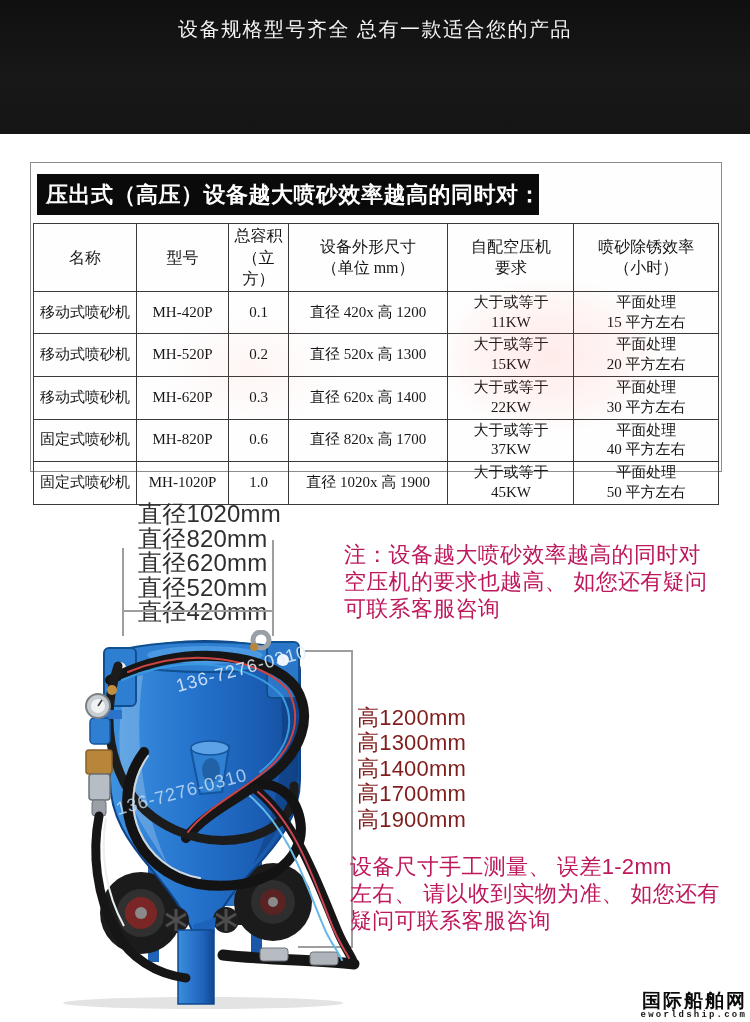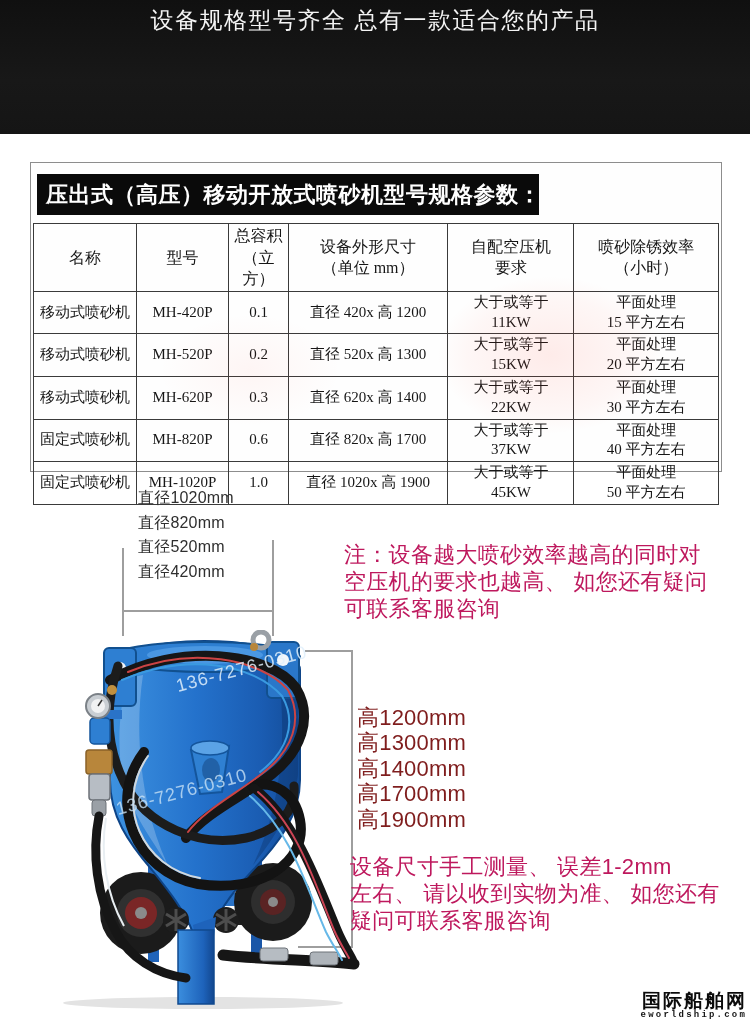--- a/index.html
+++ b/index.html
@@ -29,22 +29,22 @@
   @supports ((-webkit-background-clip: text) or (background-clip: text)) {
     .banner-title {
       background:linear-gradient(180deg,#a8e4fb 0%, #5cbcef 45%, #1b7fd2 100%);
       -webkit-background-clip:text;
       background-clip:text;
       -webkit-text-fill-color:transparent;
       color:transparent;
     }
   }
   .banner-sub {
-    margin-top:5px;
-    font-size:23px;
+    margin-top:16px;
+    font-size:20px;
     letter-spacing:1.5px;
     color:#f4f4f4;
     font-weight:500;
   }
 
   
   .panel {
     position:absolute; left:30px; top:162px; width:692px; height:310px;
     border:1px solid #8d8d8d;
     background:#fefefe;
@@ -86,22 +86,22 @@
   }
   .stamp2 {
     position:absolute; left:120px; top:290px; width:260px; height:160px;
     border-radius:50%;
     background:radial-gradient(closest-side, rgba(255,80,60,0.05), rgba(255,80,60,0) 70%);
     pointer-events:none;
   }
 
   
   .dia-labels {
-    position:absolute; left:138px; top:486px;
-    font-size:16px; color:#2f2f2f; line-height:24.6px;
+    position:absolute; left:138px; top:502px;
+    font-size:24px; color:#2f2f2f; line-height:24.6px;
     letter-spacing:0.2px;
   }
   .hgt-labels {
     position:absolute; left:357px; top:705px;
     font-size:22px; color:#7f1d1d; line-height:25.4px;
     letter-spacing:0.2px;
   }
   .dimline { position:absolute; background:#9e9e9e; }
 
   .note {
@@ -131,21 +131,21 @@
   }
 </style>
 </head>
 <body>
 
 <div class="banner">
   <div class="banner-sub">设备规格型号齐全 总有一款适合您的产品</div>
 </div>
 
 <div class="panel">
-  <div class="panel-titlebar">压出式（高压）移动开放式喷砂机型号规格参数：</div>
+  <div class="panel-titlebar">压出式（高压）设备越大喷砂效率越高的同时对：</div>
   <table class="spec">
     <colgroup>
       <col style="width:15.0%">
         <col style="width:13.5%">
         <col style="width:8.7%">
       <col style="width:23.3%">
         <col style="width:18.4%">
         <col style="width:21.1%">
     </colgroup>
     <thead>
@@ -215,20 +215,21 @@
       </tr>
     </tbody>
   </table>
 </div>
 <div class="stamp"></div>
 <div class="stamp2"></div>
 
 <div class="dia-labels">
   <div>直径1020mm</div>
   <div>直径820mm</div>
+  <div>直径620mm</div>
   <div>直径520mm</div>
   <div>直径420mm</div>
 </div>
 <div class="dimline" style="left:122px; top:548px; width:2px; height:88px;"></div>
 <div class="dimline" style="left:272px; top:540px; width:2px; height:96px;"></div>
 <div class="dimline" style="left:122px; top:610px; width:152px; height:2px;"></div>
 
 <div class="note note1">注：设备越大喷砂效率越高的同时对
 空压机的要求也越高、 如您还有疑问
 可联系客服咨询</div>

